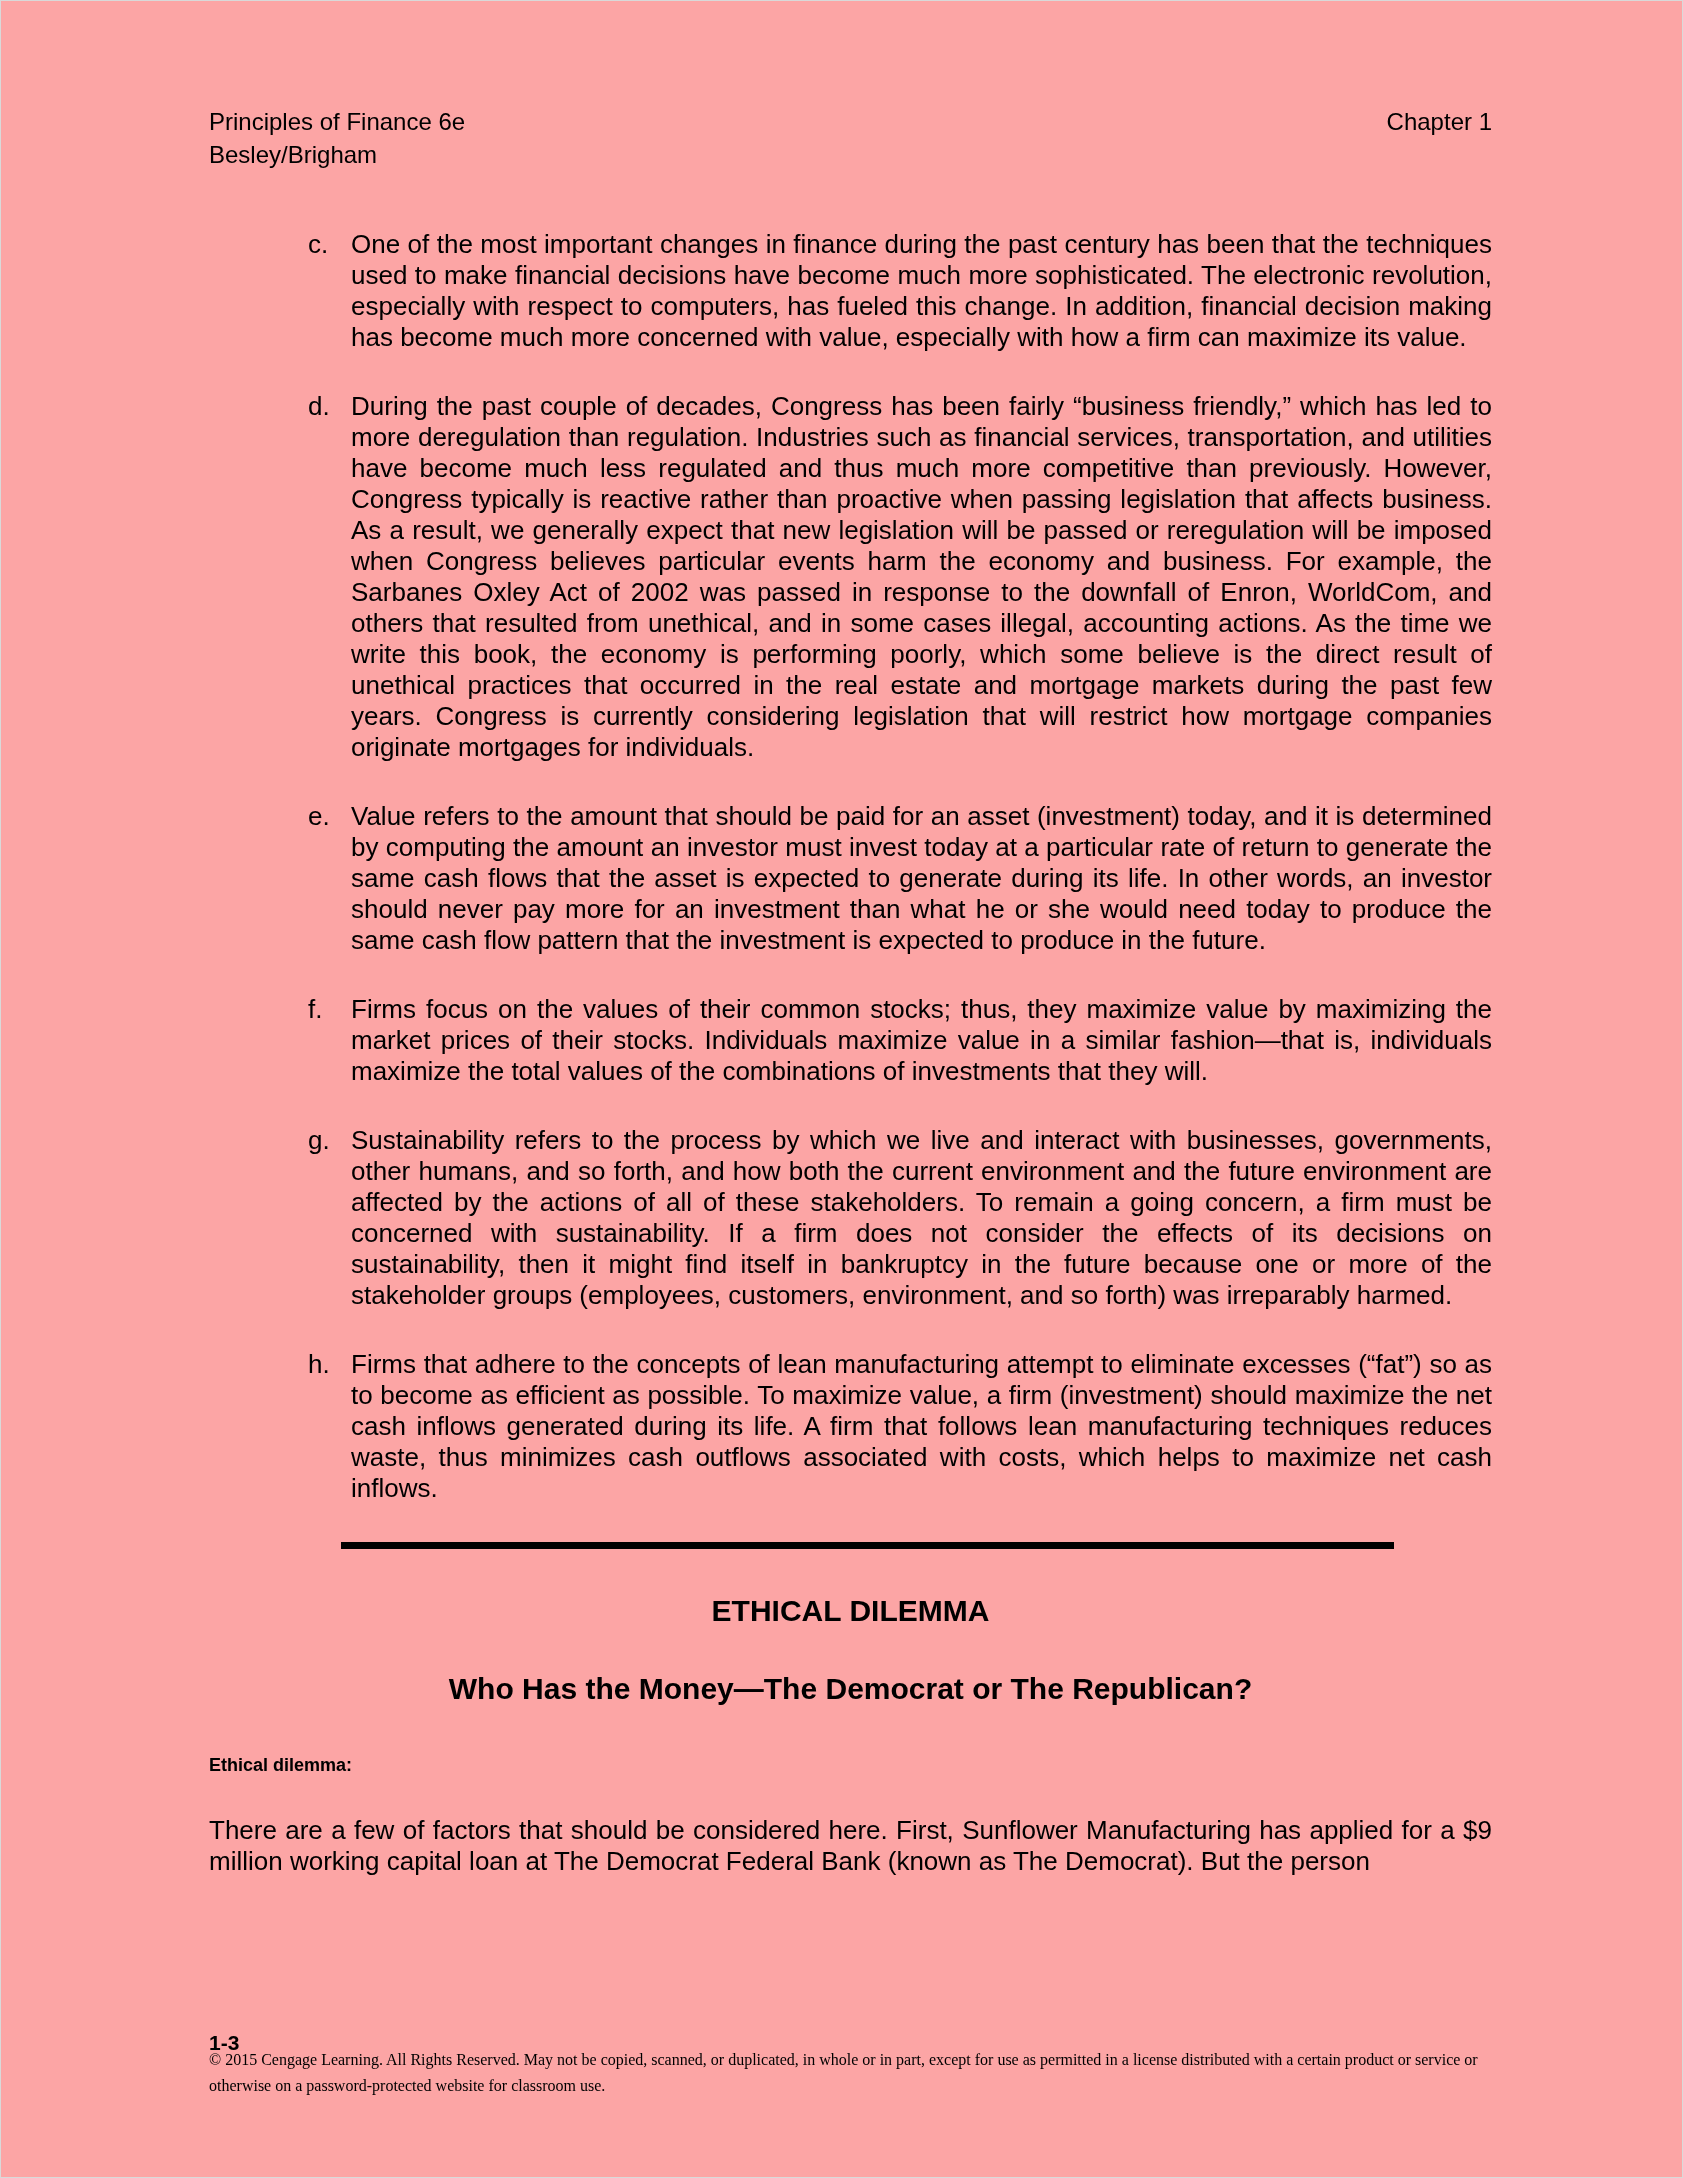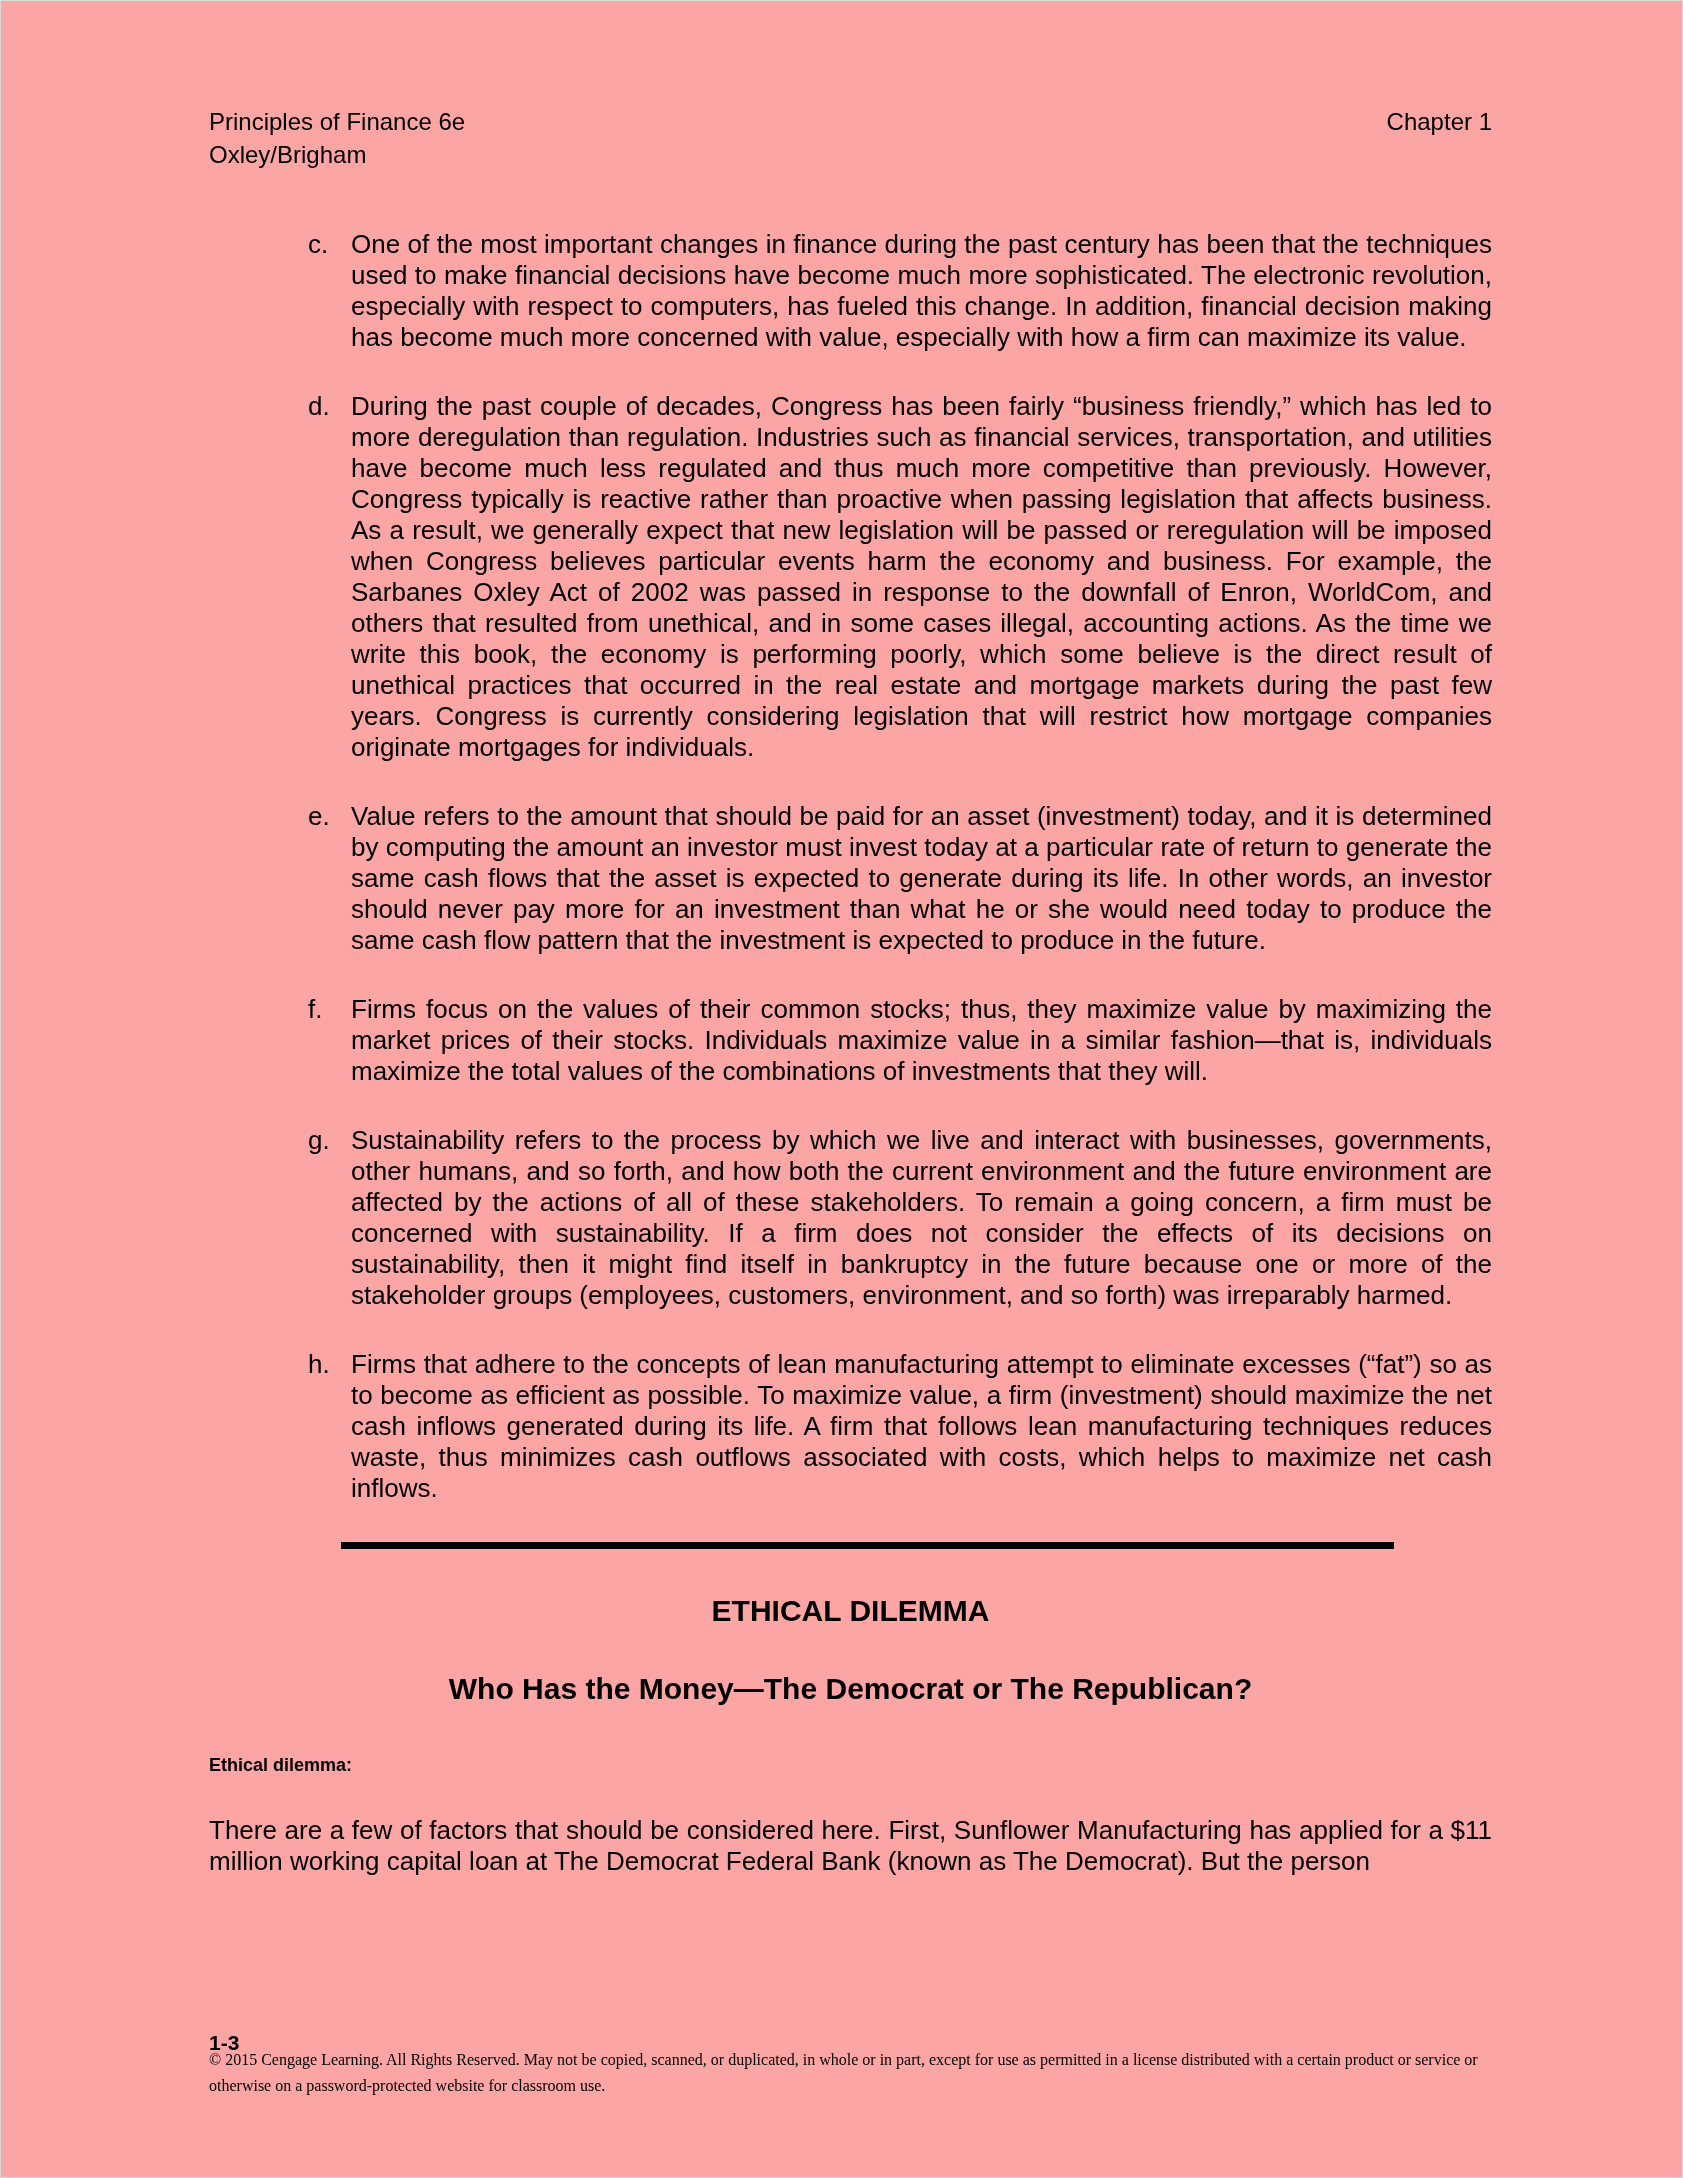--- a/index.html
+++ b/index.html
@@ -86,21 +86,21 @@
   }
 </style>
 </head>
 <body>
 
 <div class="page">
 
   <div class="header">
     <div class="header-left">
       <div>Principles of Finance 6e</div>
-      <div>Oxley/Brigham</div>
+      <div>Besley/Brigham</div>
     </div>
     <div class="header-right">Chapter 1</div>
   </div>
 
   <div class="answer-list">
     <div class="answer-item">
       <div class="item-letter">c.</div>
       <div class="item-text">One of the most important changes in finance during the past century has been that the techniques used to make financial decisions have become much more sophisticated. The electronic revolution, especially with respect to computers, has fueled this change. In addition, financial decision making has become much more concerned with value, especially with how a firm can maximize its value.</div>
     </div>
     <div class="answer-item">
@@ -126,21 +126,21 @@
   </div>
 
   <div class="rule"></div>
 
   <div class="section-heading">ETHICAL DILEMMA</div>
 
   <div class="section-subheading">Who Has the Money—The Democrat or The Republican?</div>
 
   <div class="dilemma-label">Ethical dilemma:</div>
 
-  <div class="case-paragraph">There are a few of factors that should be considered here. First, Sunflower Manufacturing has applied for a $11 million working capital loan at The Democrat Federal Bank (known as The Democrat). But the person</div>
+  <div class="case-paragraph">There are a few of factors that should be considered here. First, Sunflower Manufacturing has applied for a $9 million working capital loan at The Democrat Federal Bank (known as The Democrat). But the person</div>
 
   <div class="footer">
     <div class="page-number">1-3</div>
     <div class="copyright">© 2015 Cengage Learning. All Rights Reserved. May not be copied, scanned, or duplicated, in whole or in part, except for use as permitted in a license distributed with a certain product or service or otherwise on a password-protected website for classroom use.</div>
   </div>
 
 </div>
 
 
 </body></html>

